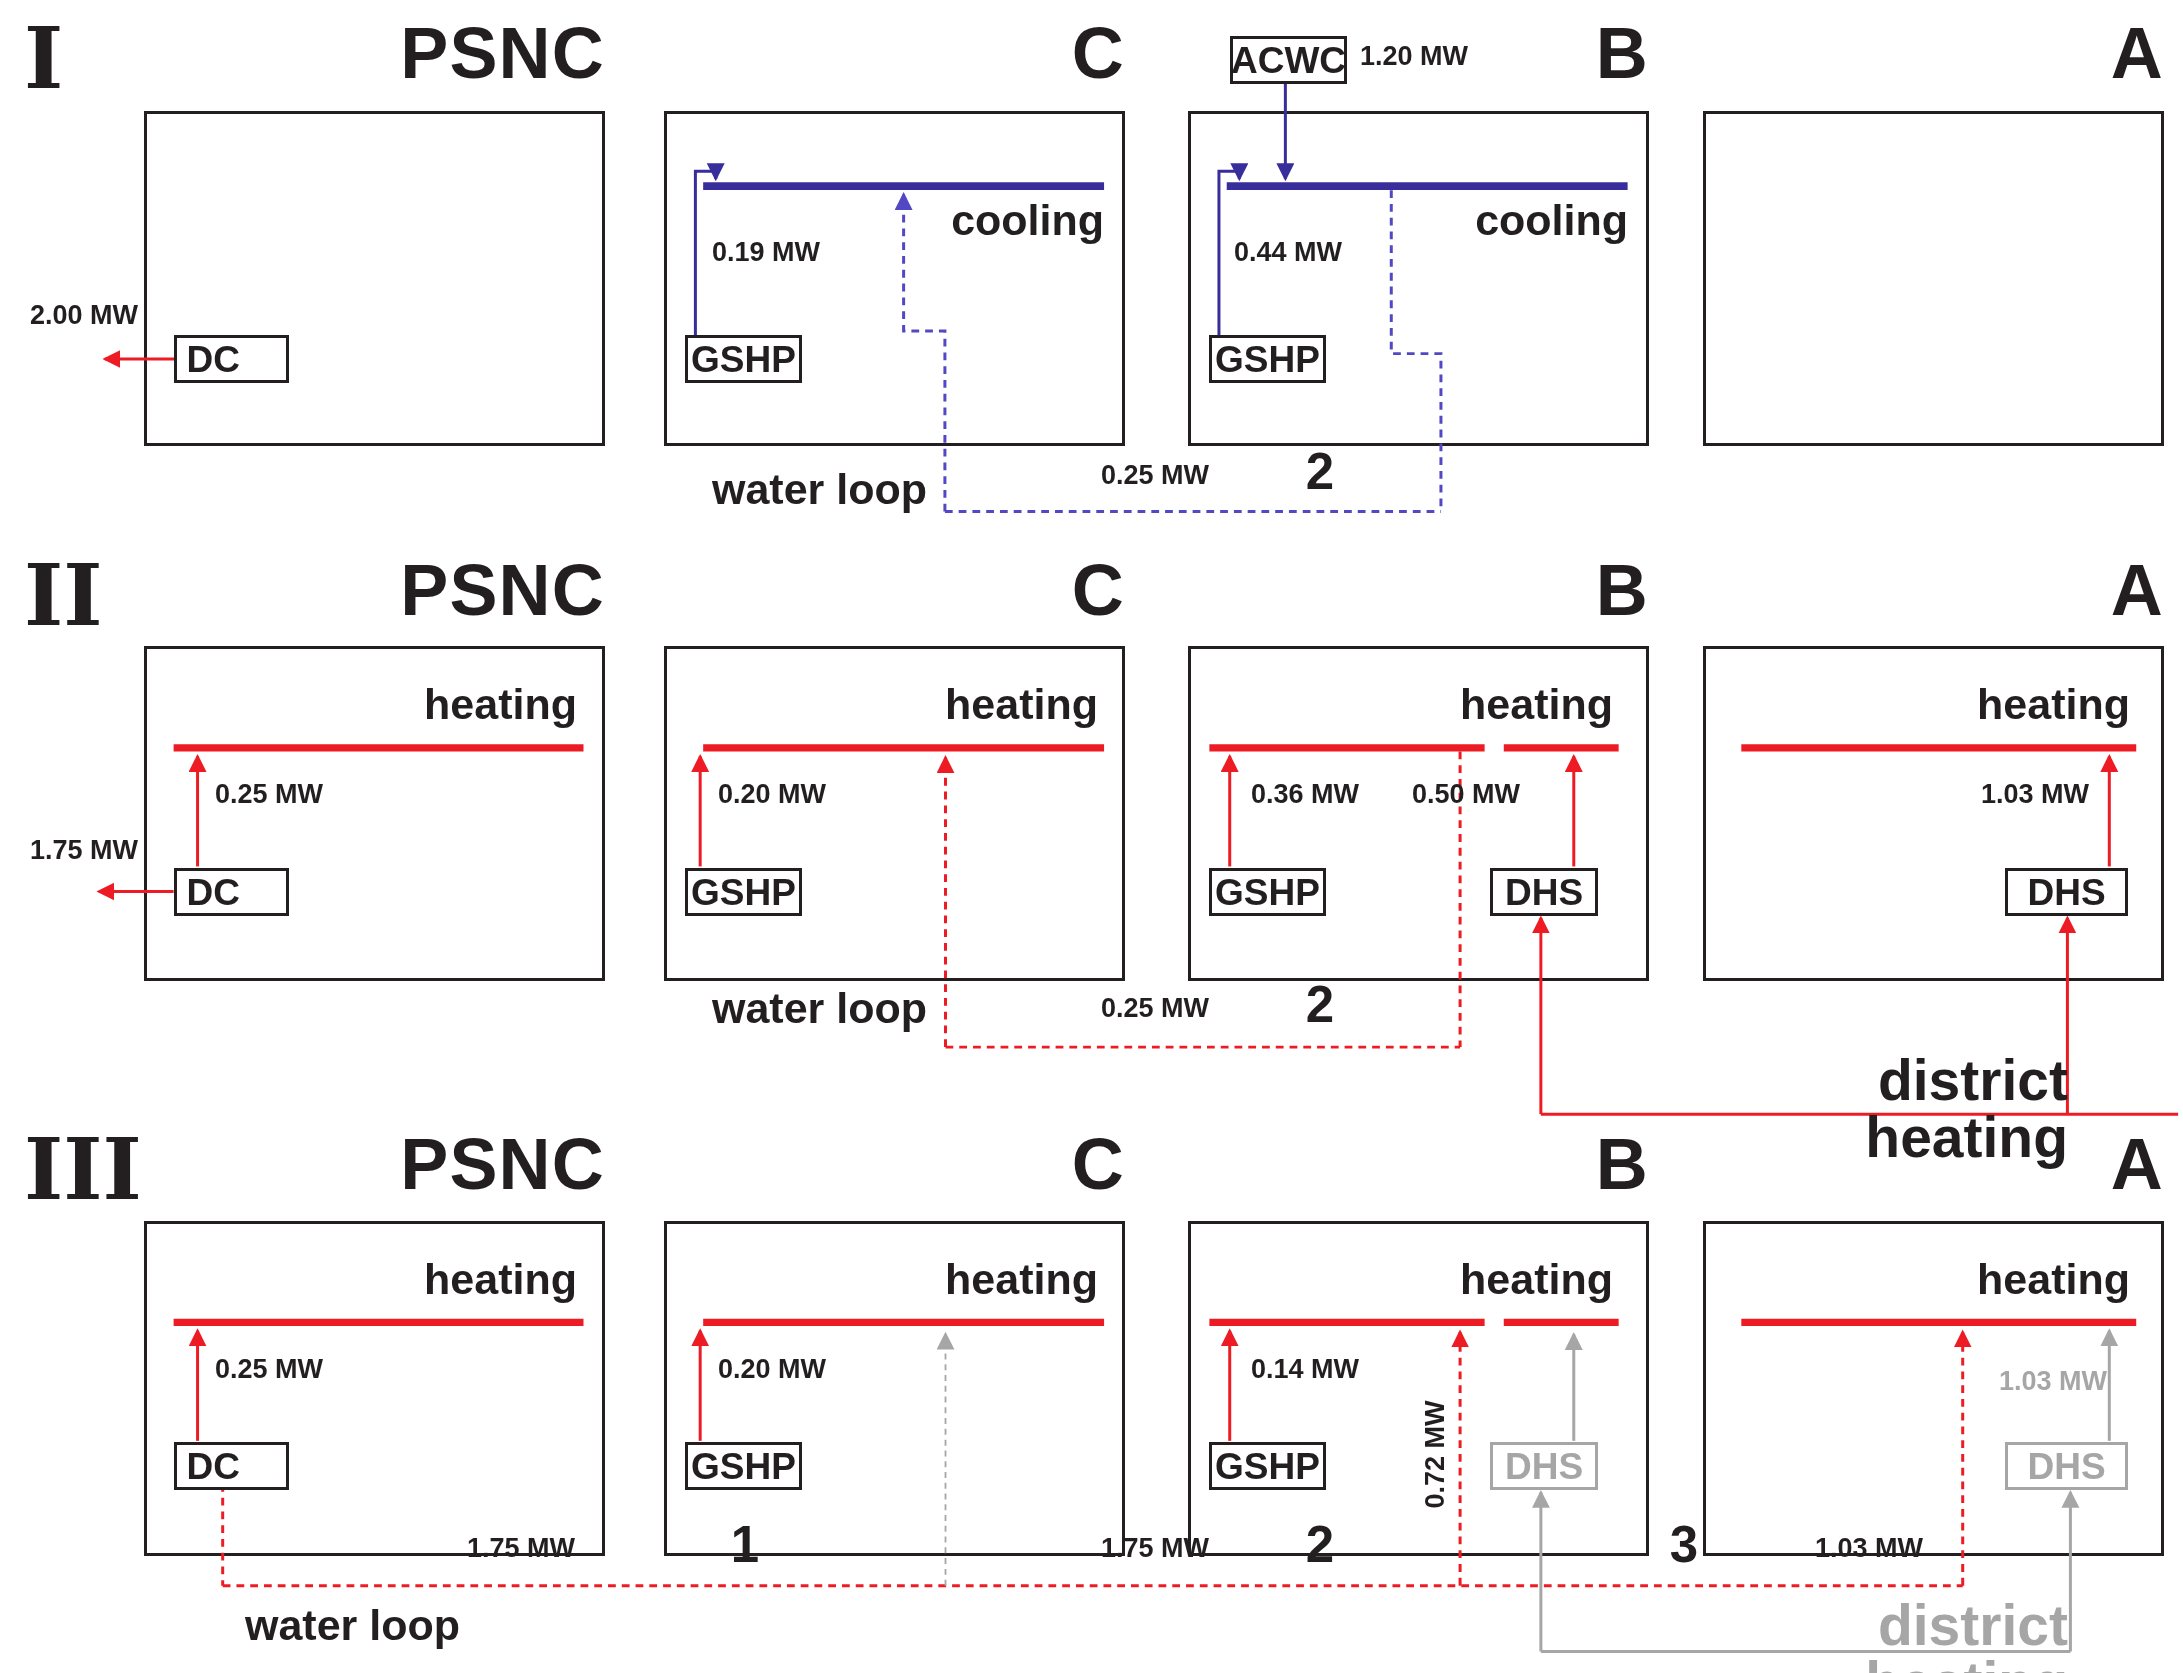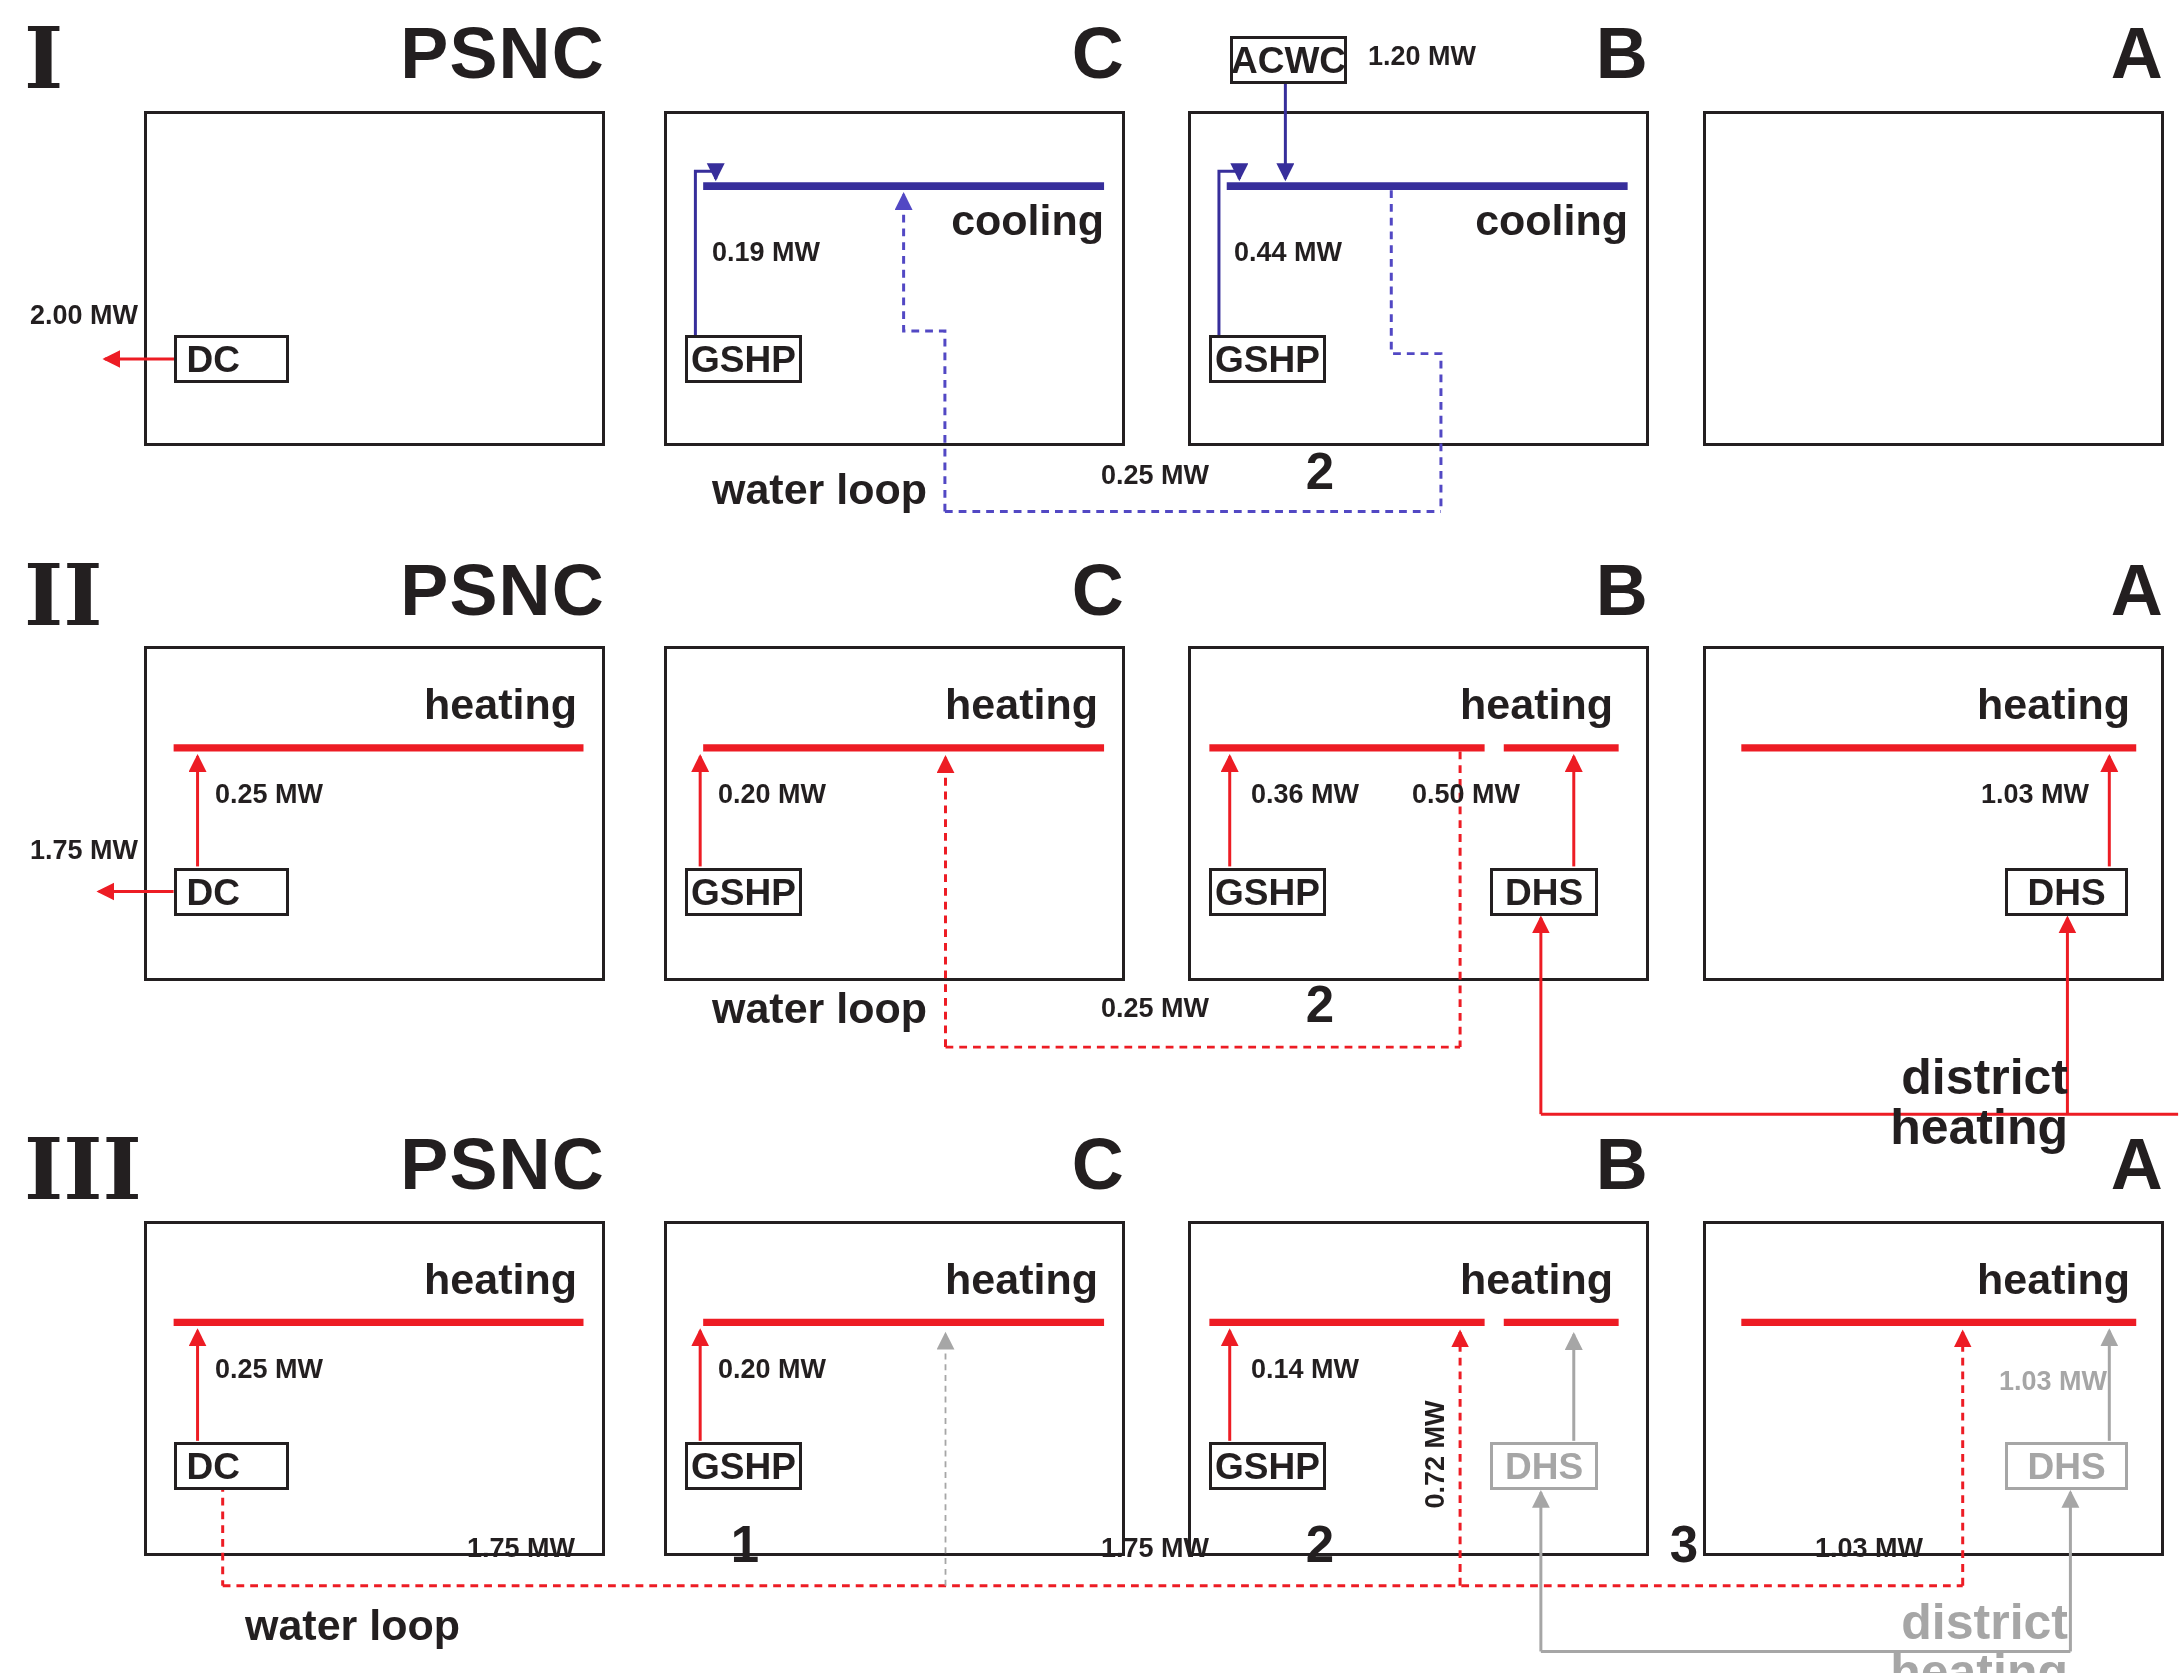--- a/index.html
+++ b/index.html
@@ -8,21 +8,21 @@
   #net{position:absolute;left:0;top:0;z-index:1;}
   .bld{position:absolute;width:455px;height:329px;border:3px solid #231f20;background:transparent;z-index:0;}
   .num{position:absolute;font-family:"DejaVu Serif",serif;font-weight:bold;font-size:84px;line-height:1;z-index:2;}
   .t{position:absolute;width:461px;text-align:right;font-weight:bold;font-size:72px;line-height:1;letter-spacing:1.2px;z-index:2;}
   .bus-label{position:absolute;width:299px;text-align:right;font-weight:bold;font-size:43px;line-height:1;z-index:2;}
   .mw{position:absolute;font-weight:bold;font-size:27px;line-height:1;white-space:nowrap;z-index:2;}
   .mw.c{width:180px;text-align:center;}
   .mw.r{width:120px;text-align:right;}
   .seg{position:absolute;width:96px;text-align:center;font-weight:bold;font-size:51px;line-height:1;z-index:2;}
   .loop-label{position:absolute;width:275px;text-align:center;font-weight:bold;font-size:43px;line-height:1;z-index:2;}
-  .dh-label{position:absolute;width:335px;text-align:right;font-weight:bold;font-size:50px;line-height:1;z-index:2;}
+  .dh-label{position:absolute;width:335px;text-align:right;font-weight:bold;font-size:57px;line-height:1;z-index:2;}
   .unit{position:absolute;border:3px solid #231f20;background:#fff;font-weight:bold;font-size:37px;
         line-height:1;display:flex;align-items:center;justify-content:center;z-index:3;}
   .unit.wide{justify-content:flex-start;padding-left:9.6px;}
   .gray, .unit.gray{color:#a6a6a6;border-color:#a6a6a6;}
   .rot{transform:rotate(-90deg);}
 </style>
 </head>
 <body>
 
 <div id="stage">
@@ -112,21 +112,21 @@
   <div class="bld" style="left:1703px;top:111px;"></div>
 
   <div class="mw r" style="left:18px;top:302px;">2.00 MW</div>
   <div class="unit wide" style="left:174px;top:335px;width:99px;height:42px;">DC</div>
 
   <div class="bus-label" style="left:805px;top:199px;">cooling</div>
   <div class="mw" style="left:712px;top:239px;">0.19 MW</div>
   <div class="unit" style="left:685px;top:335px;width:111px;height:42px;">GSHP</div>
 
   <div class="unit" style="left:1230px;top:36px;width:111px;height:42px;">ACWC</div>
-  <div class="mw" style="left:1360px;top:43px;margin-left:8px;">1.20 MW</div>
+  <div class="mw" style="left:1360px;top:43px;">1.20 MW</div>
   <div class="bus-label" style="left:1329px;top:199px;">cooling</div>
   <div class="mw" style="left:1234px;top:239px;">0.44 MW</div>
   <div class="unit" style="left:1209px;top:335px;width:111px;height:42px;">GSHP</div>
 
   <div class="loop-label" style="left:682px;top:468px;">water loop</div>
   <div class="mw c" style="left:1065px;top:462px;">0.25 MW</div>
   <div class="seg" style="left:1272px;top:446px;">2</div>
 
   <div class="num" style="left:24px;top:554px;">II</div>
   <div class="t" style="left:144px;top:554px;">PSNC</div>

